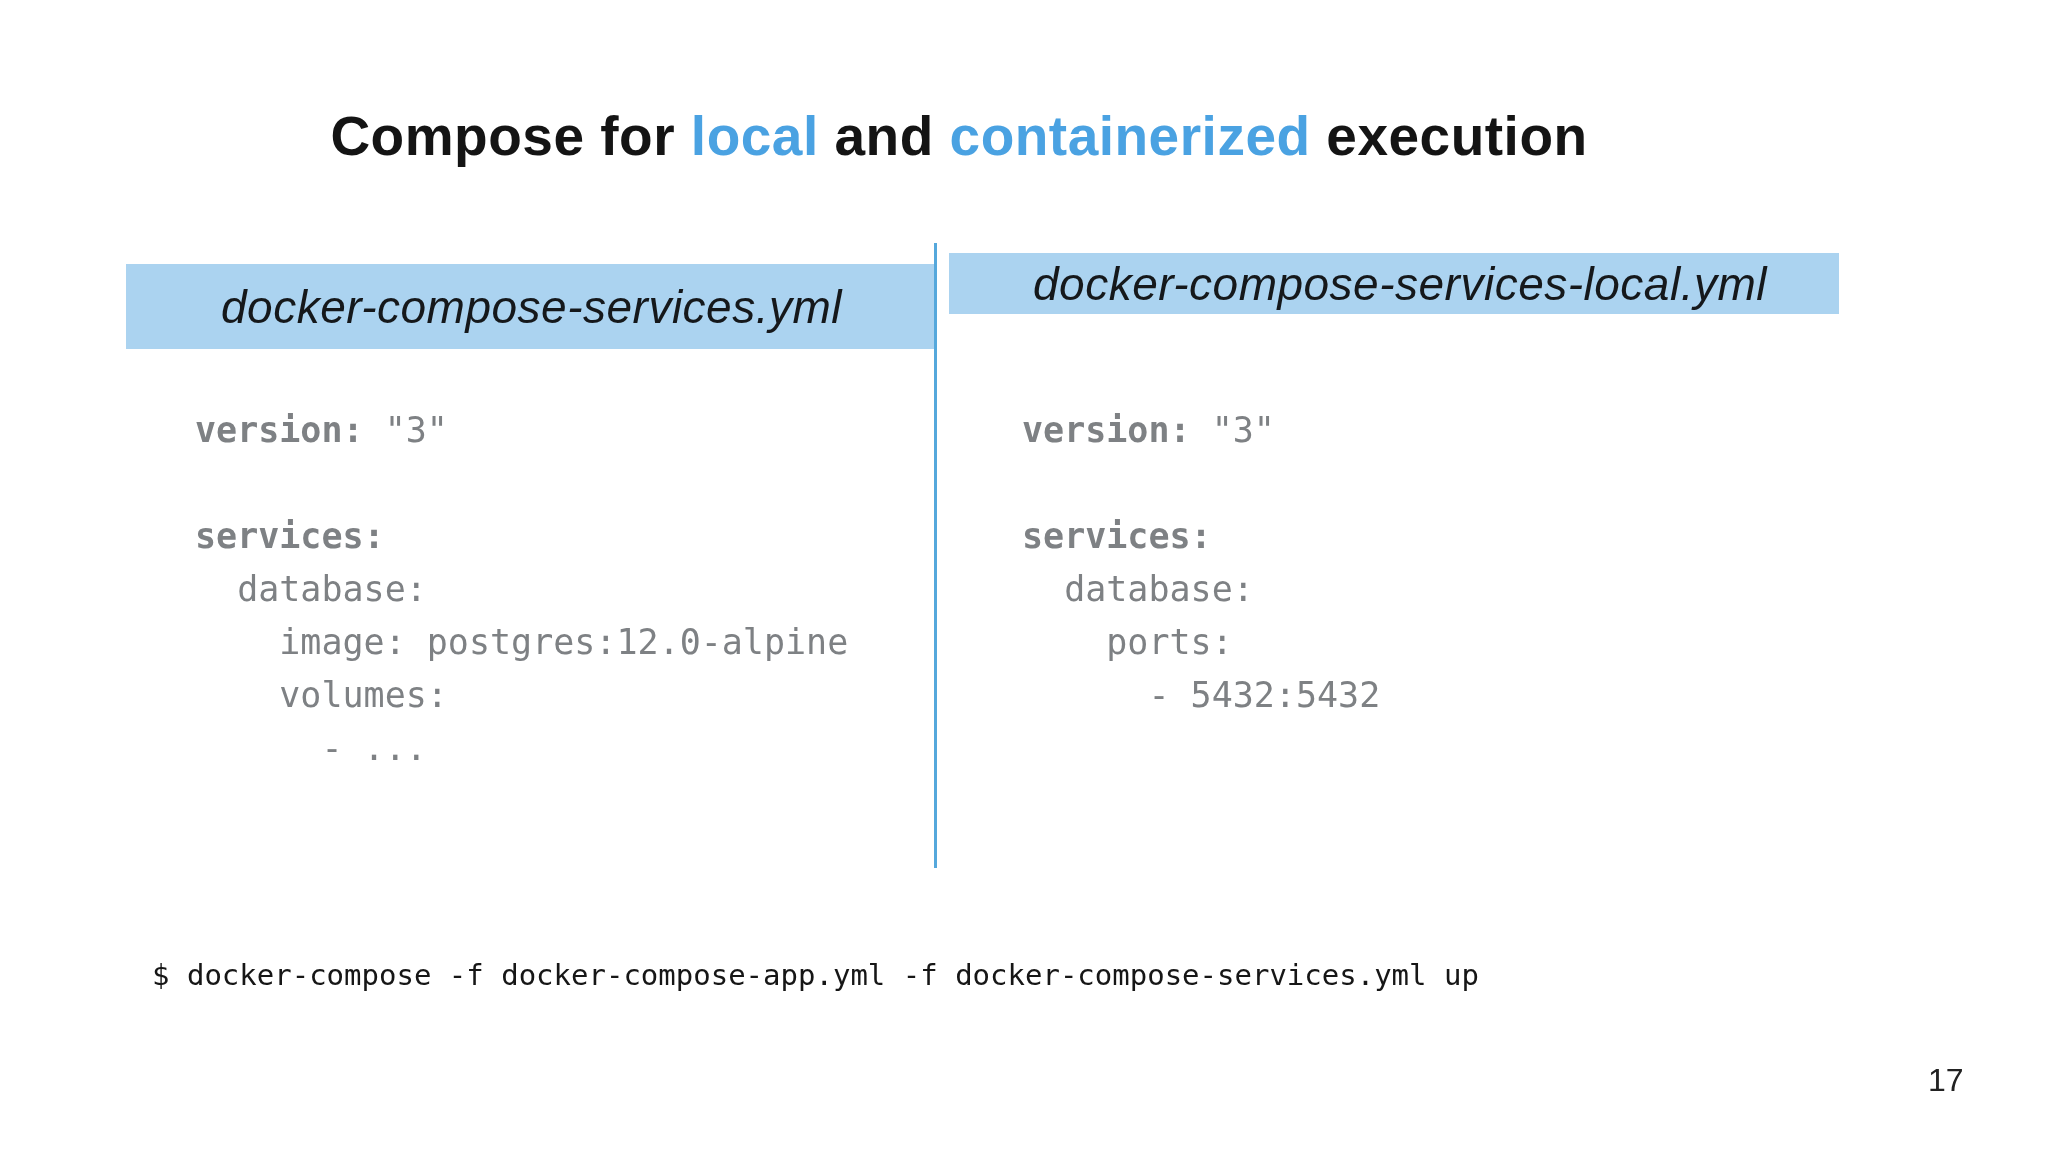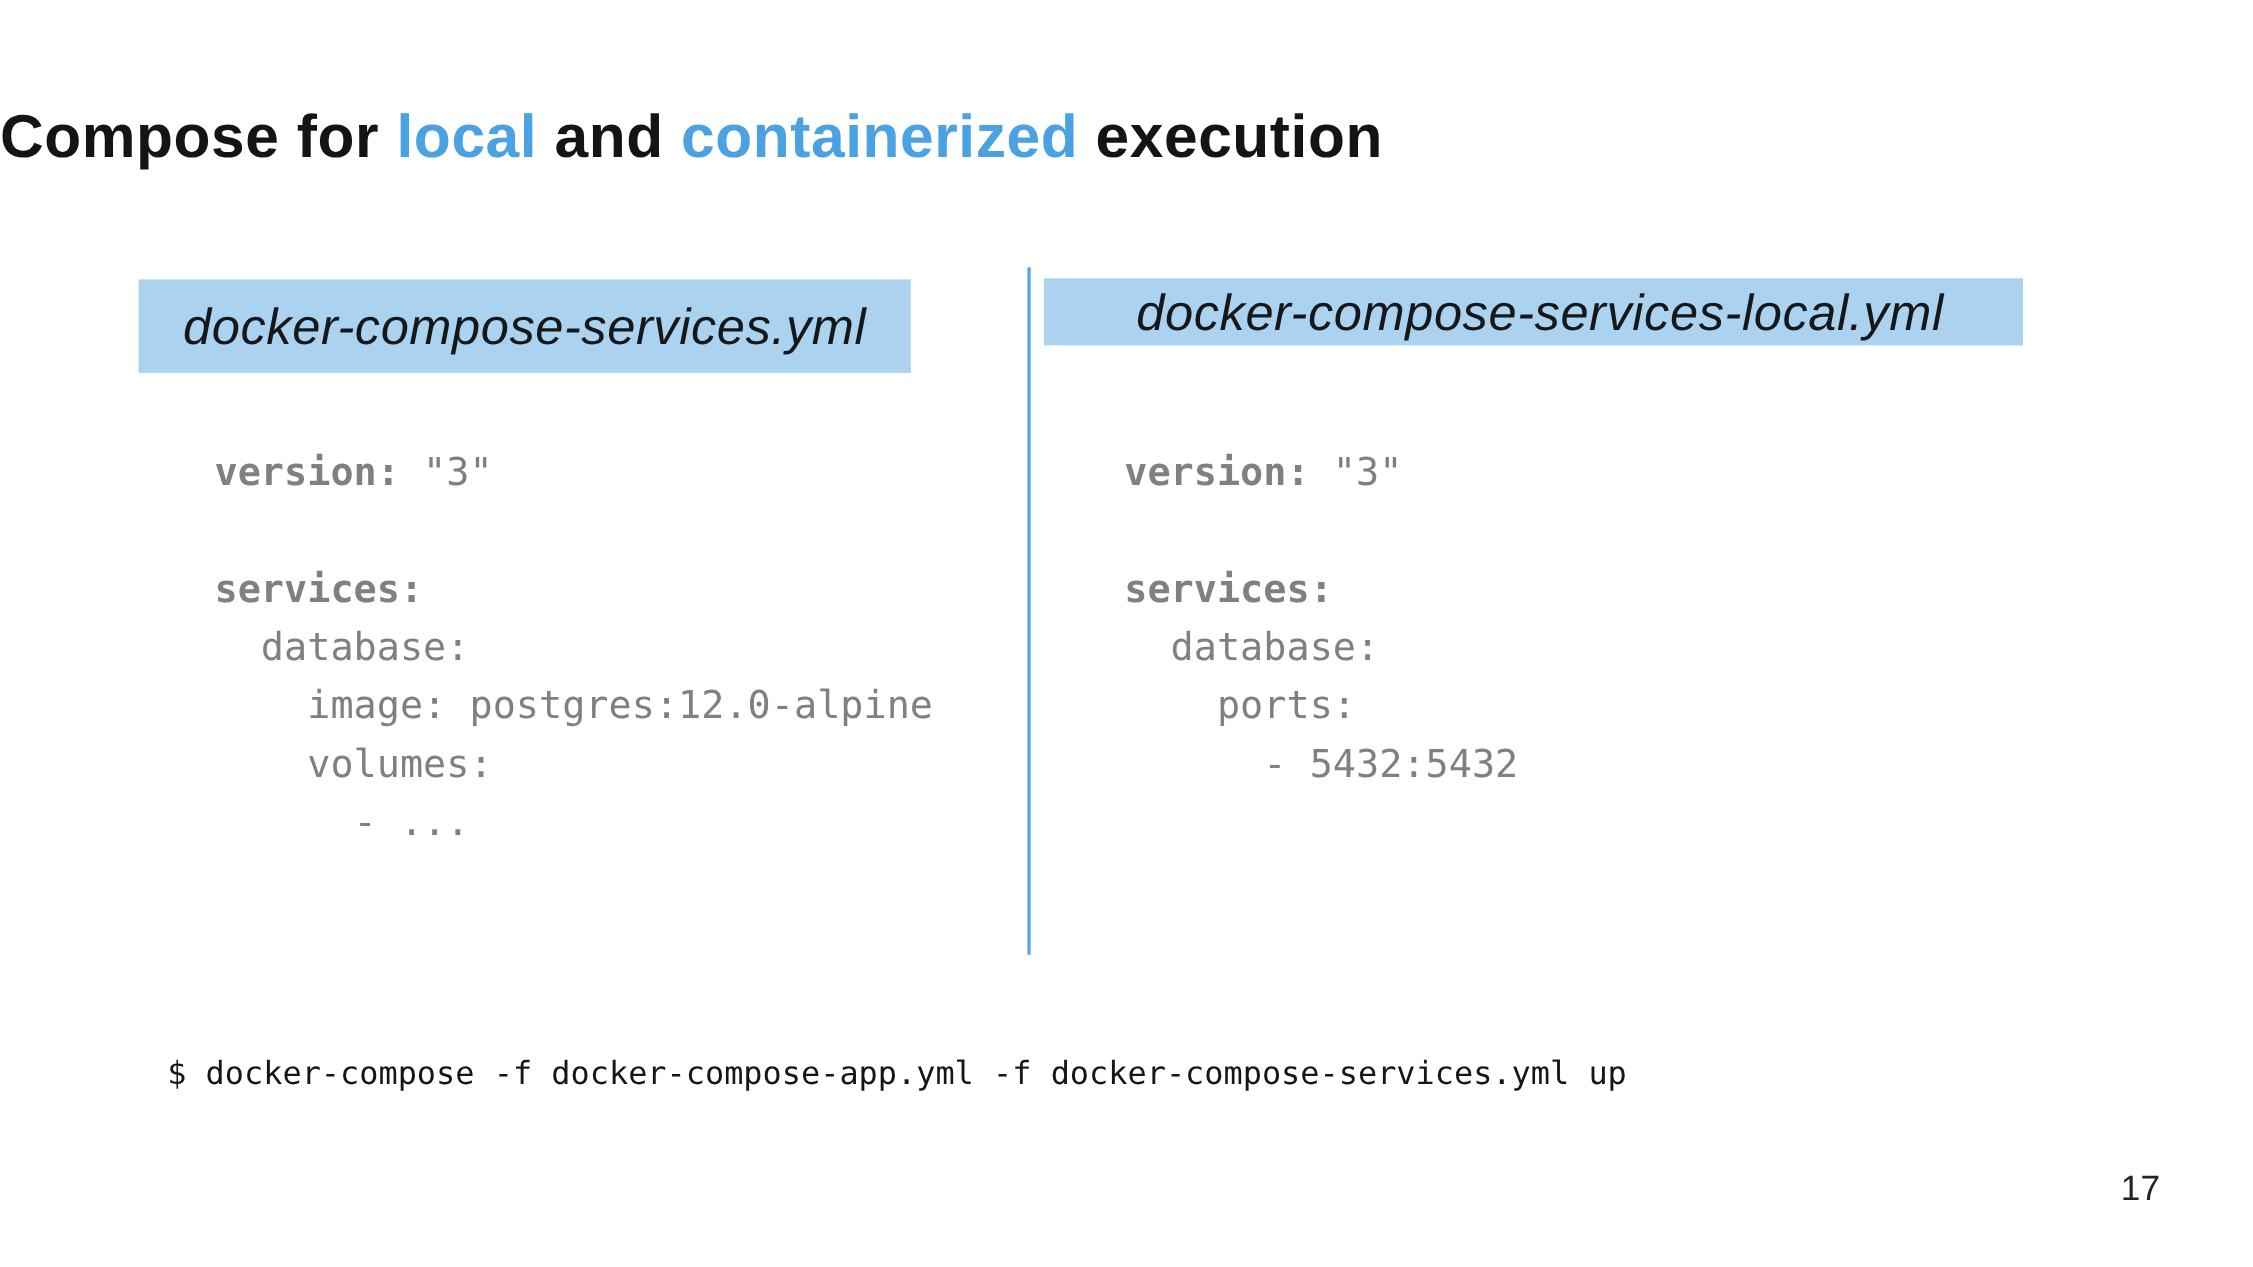--- a/index.html
+++ b/index.html
@@ -7,43 +7,44 @@
     position: relative;
     width: 2048px;
     height: 1152px;
     background: #ffffff;
     overflow: hidden;
     font-family: "Liberation Sans", sans-serif;
   }
   .title {
     position: absolute;
     left: 0;
-    top: 84px;
+    top: 96px;
     width: 1918px;
+    text-align: center;
     font-size: 55px;
     font-weight: bold;
     color: #141414;
     letter-spacing: 0.5px;
     line-height: 80px;
     white-space: pre;
   }
   .seg-accent { color: var(--accent); }
   .seg-dark { color: #141414; }
   .file-label {
     position: absolute;
     background: var(--highlight);
     display: flex;
     align-items: center;
     justify-content: center;
     font-style: italic;
     font-size: 46px;
     color: #15181b;
     letter-spacing: 0.5px;
   }
-  .file-label.left  { left: 126px; top: 254px; width: 702px; height: 85px; }
+  .file-label.left  { left: 126px; top: 264px; width: 811px; height: 85px; }
   .file-label.right { left: 949px; top: 253px; width: 878px; height: 61px; padding-left: 12px; }
   .divider {
     position: absolute;
     left: 934px;
     top: 243px;
     width: 3px;
     height: 625px;
     background: var(--divider);
   }
   .code {

